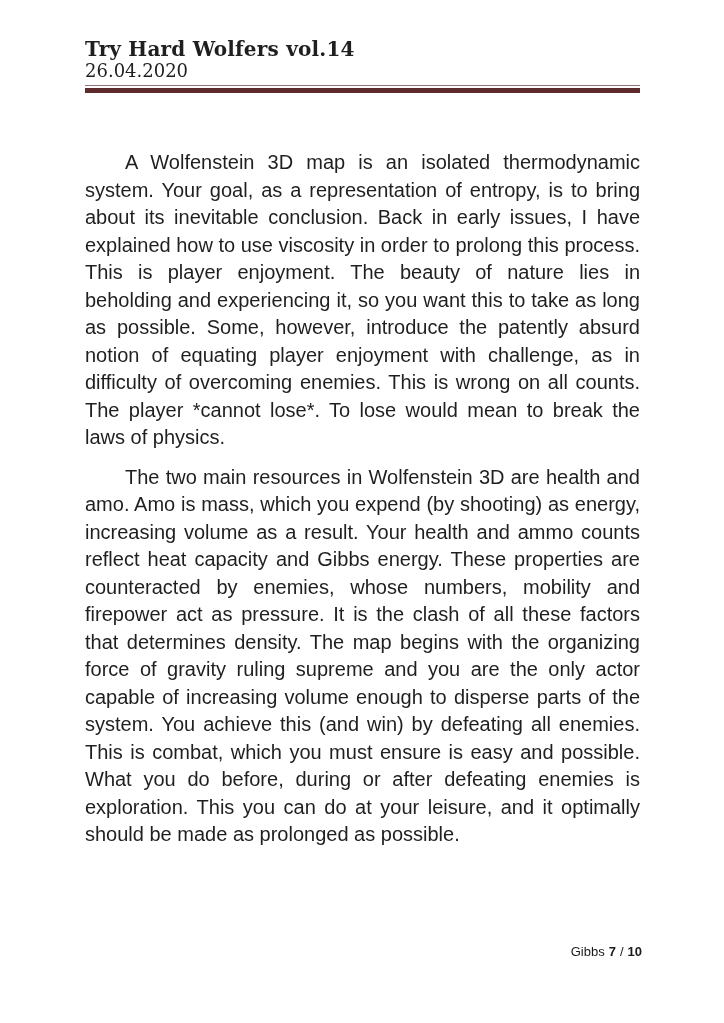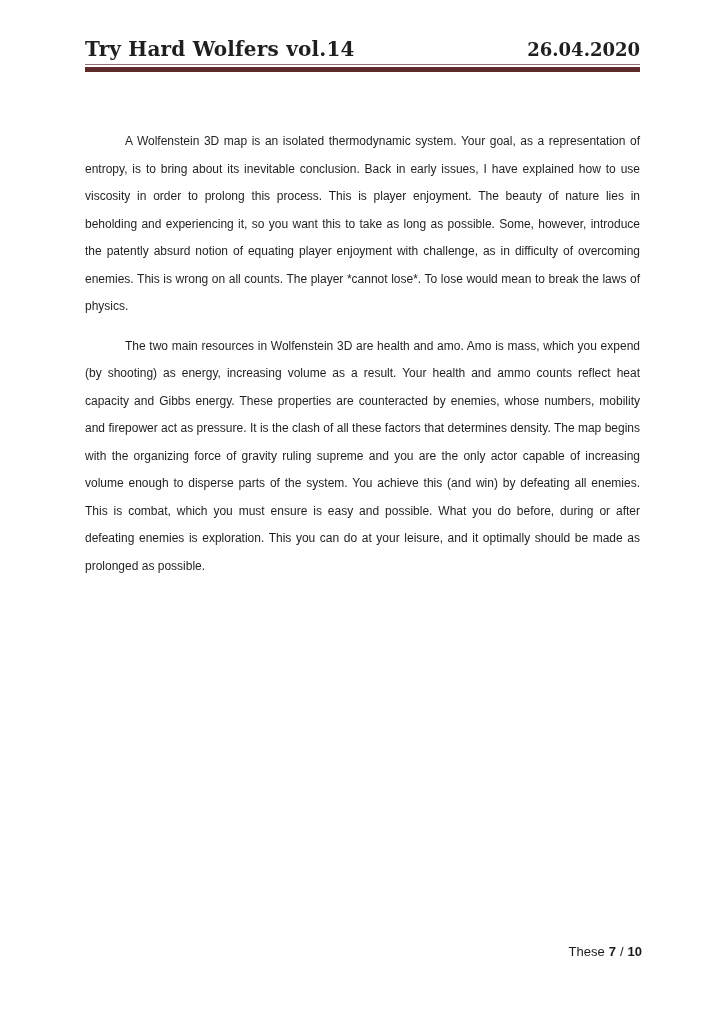--- a/index.html
+++ b/index.html
@@ -15,46 +15,47 @@
     background: #ffffff;
     color: #1f1f1f;
     padding: 38px 84px 0 85px;
     font-family: "Liberation Sans", sans-serif;
     overflow: hidden;
   }
   .header-row {
     display: flex;
     justify-content: space-between;
     align-items: baseline;
+    flex-direction: column;
   }
   .doc-title {
     font-family: "DejaVu Serif", serif;
     font-weight: 700;
     font-size: 20px;
     line-height: 22px;
     letter-spacing: 0.2px;
     white-space: nowrap;
   }
   .doc-date {
     font-family: "DejaVu Serif", serif;
-    font-weight: 700;
+    font-weight: 400;
     font-size: 18px;
     line-height: 22px;
     white-space: nowrap;
   }
   .header-rule {
     margin-top: 3px;
   }
   .header-rule .thin  { height: 1px; background: #8f7273; }
   .header-rule .gap   { height: 2px; background: transparent; }
   .header-rule .thick { height: 5px; background: #5e2b2c; }
 
   .doc-body {
     margin-top: 56px;
-    font-size: 12px;
+    font-size: 20px;
     line-height: 27.5px;
     text-align: justify;
     hyphens: none;
   }
   .doc-body .para {
     margin: 0 0 12px 0;
     text-indent: 40px;
   }
 
   .page-footer {
@@ -85,19 +86,19 @@
     <div class="gap"></div>
     <div class="thick"></div>
   </div>
 
   <div class="doc-body">
     <p class="para">A Wolfenstein 3D map is an isolated thermodynamic system. Your goal, as a representation of entropy, is to bring about its inevitable conclusion. Back in early issues, I have explained how to use viscosity in order to prolong this process. This is player enjoyment. The beauty of nature lies in beholding and experiencing it, so you want this to take as long as possible. Some, however, introduce the patently absurd notion of equating player enjoyment with challenge, as in difficulty of overcoming enemies. This is wrong on all counts. The player *cannot lose*. To lose would mean to break the laws of physics.</p>
     <p class="para">The two main resources in Wolfenstein 3D are health and amo. Amo is mass, which you expend (by shooting) as energy, increasing volume as a result. Your health and ammo counts reflect heat capacity and Gibbs energy. These properties are counteracted by enemies, whose numbers, mobility and firepower act as pressure. It is the clash of all these factors that determines density. The map begins with the organizing force of gravity ruling supreme and you are the only actor capable of increasing volume enough to disperse parts of the system. You achieve this (and win) by defeating all enemies. This is combat, which you must ensure is easy and possible. What you do before, during or after defeating enemies is exploration. This you can do at your leisure, and it optimally should be made as prolonged as possible.</p>
   </div>
 
   <div class="page-footer">
-    <span>These</span>
+    <span>Gibbs</span>
     <span class="bold">7</span>
     <span>/</span>
     <span class="bold">10</span>
   </div>
 
 </div>
 
 </body></html>

